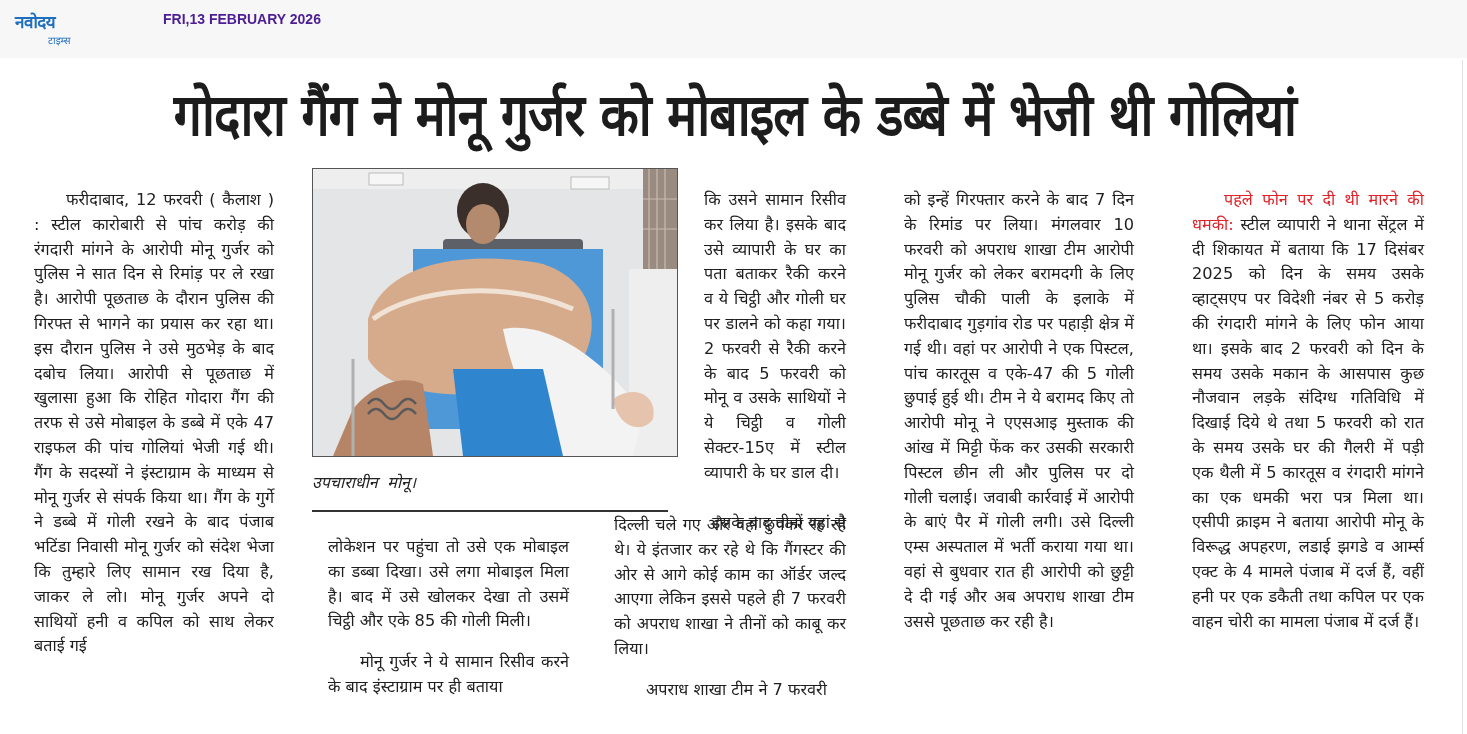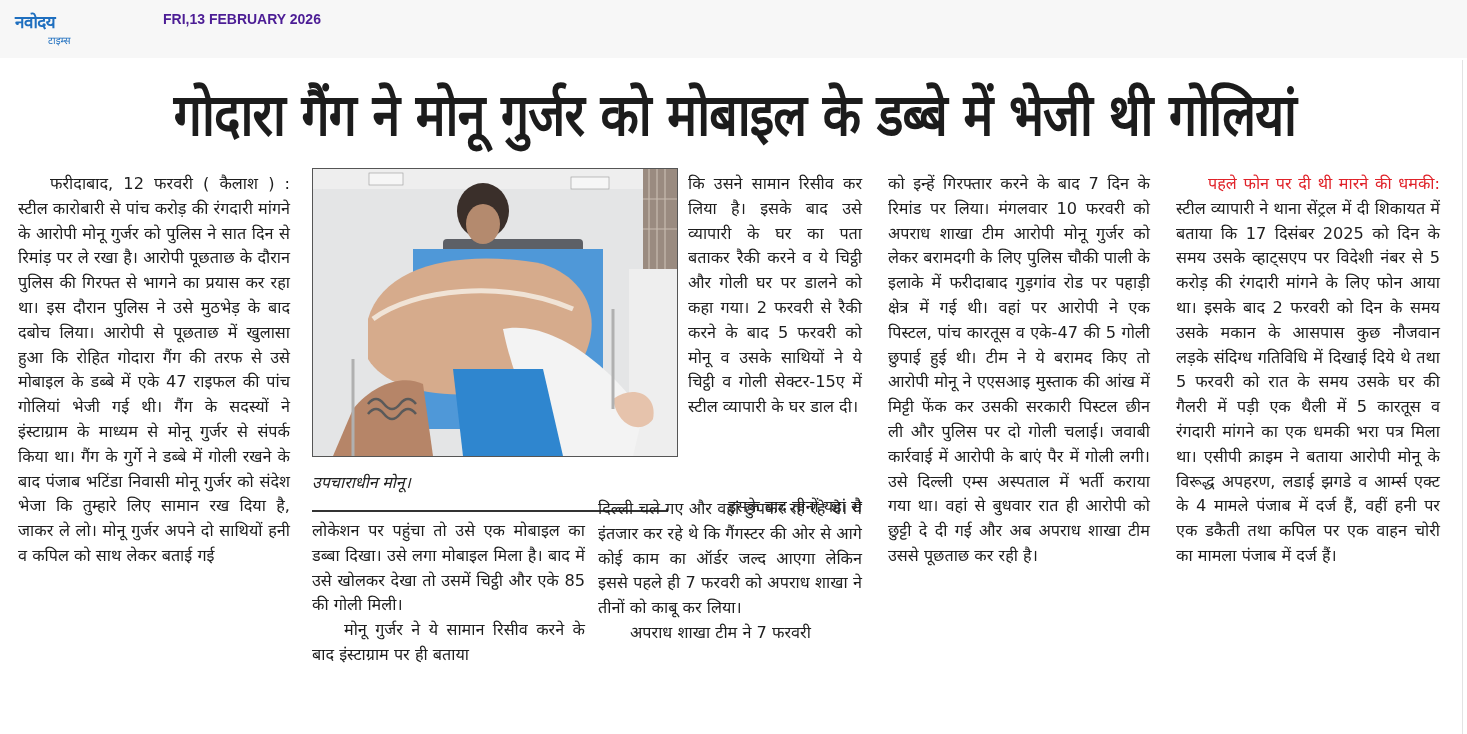--- a/index.html
+++ b/index.html
@@ -43,34 +43,34 @@
     transform:scaleX(0.86); transform-origin:center;
     white-space:nowrap;
   }
   .col {
     position:absolute;
     font-family:"DejaVu Sans", sans-serif;
     font-size:16.2px; line-height:24.8px;
     color:#1e1e1e;
     text-align:justify;
   }
-  .col p { margin:0; text-indent:0; }
+  .col p { margin:16px; text-indent:0; }
   .col p.ind { text-indent:32px; }
   .photo-wrap {
     position:absolute; left:312px; top:168px; width:366px; height:328px;
   }
   .photo {
     position:absolute; left:0; top:0; width:364px; height:287px;
     border:1px solid #555;
     overflow:hidden;
     background:linear-gradient(180deg,#e9e9ea 0%,#dedfe0 40%,#d6d7d9 100%);
   }
   .caption {
     position:absolute; left:0; top:303px;
-    font-family:Liberation Sans, sans-serif; font-style:italic;
+    font-family:Liberation Mono, monospace; font-style:italic;
     font-size:16px; color:#222;
   }
   .hr {
     position:absolute; height:1.5px; background:#333;
   }
   .red { color:#e0232a; }
 </style>
 </head>
 <body>
 

